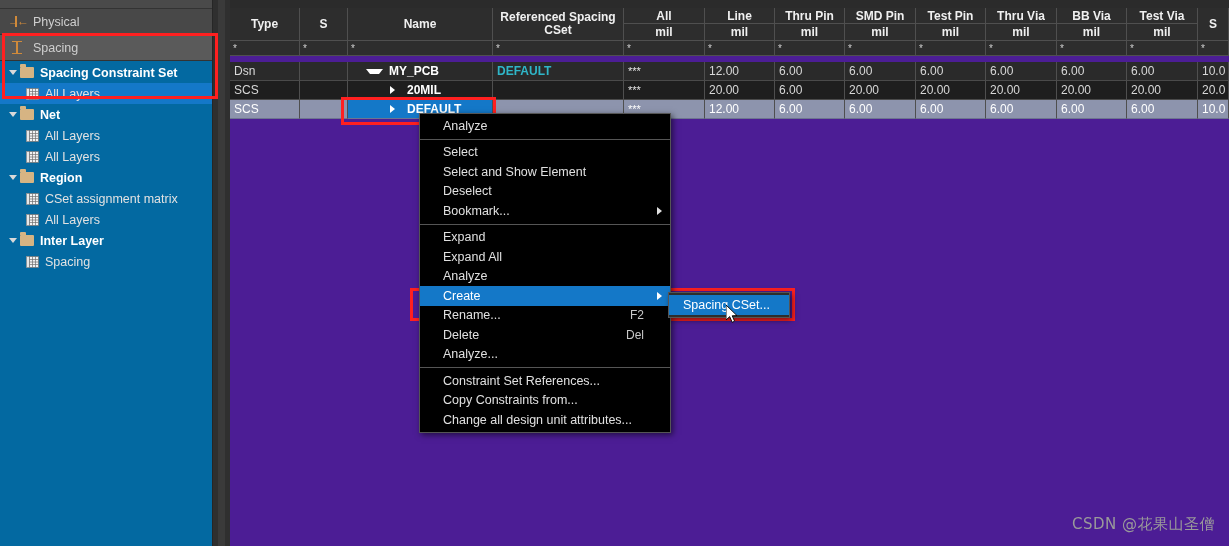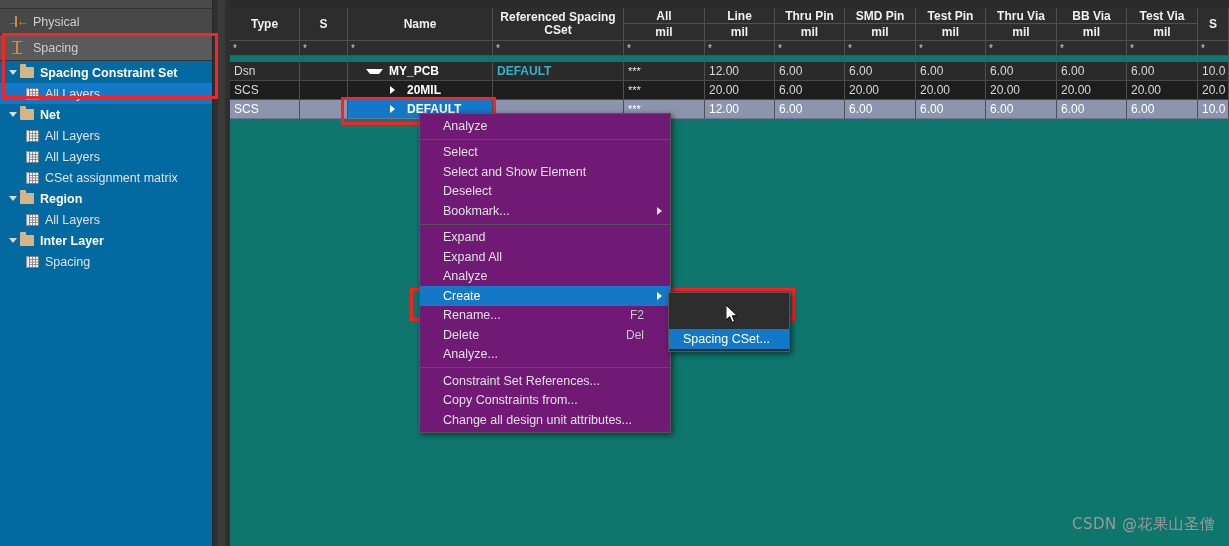--- a/index.html
+++ b/index.html
@@ -72,21 +72,21 @@
   
   #divider{
     position:absolute;left:212px;top:0;width:18px;height:546px;background:#2f2f2f;
     border-left:1px solid #262626;border-right:1px solid #1e1e1e;
   }
   #divider .bar{position:absolute;left:5px;top:0;width:7px;height:546px;background:#3a3a3a;}
 
   
   #table{
     position:absolute;left:230px;top:0;width:999px;height:546px;
-    background:#0f766e;overflow:hidden;
+    background:#4c1d95;overflow:hidden;
   }
   .thead-top{
     position:absolute;left:0;top:0;height:8px;width:100%;
     background:#2b2b2b;border-bottom:1px solid #4c4c4c;
   }
   .cell{
     box-sizing:border-box;border-right:1px solid #4f4f4f;
     display:flex;align-items:center;overflow:hidden;white-space:nowrap;
   }
   
@@ -149,21 +149,21 @@
   .nm-txt{font-weight:bold;color:#ffffff;font-size:12px;}
 
   
   .selbar{
     position:absolute;background:#1478c8;
   }
 
   
   #ctxmenu{
     position:absolute;left:419px;top:113px;width:250px;
-    background:#701a75;border:1px solid #555;box-shadow:2px 2px 6px rgba(0,0,0,.55);
+    background:#000000;border:1px solid #555;box-shadow:2px 2px 6px rgba(0,0,0,.55);
     padding:2px 0;z-index:40;
   }
   .mi{
     height:19.5px;display:flex;align-items:center;position:relative;
     padding-left:23px;color:#e0e0e0;font-size:12.5px;
   }
   .mi .accel{position:absolute;right:26px;color:#c8c8c8;font-size:12px;}
   .mi .subarrow{
     position:absolute;right:8px;width:0;height:0;
     border-left:5px solid #e0e0e0;border-top:4px solid transparent;border-bottom:4px solid transparent;
@@ -173,21 +173,21 @@
   .msep{height:1px;background:#555;margin:3px 0;}
   .find-ico{
     position:absolute;left:3px;top:2px;width:16px;height:15px;
   }
 
   #submenu{
     position:absolute;left:668px;top:292px;width:120px;
     background:#2d2d2d;border:1px solid #555;box-shadow:2px 2px 6px rgba(0,0,0,.55);
     padding:2px 0;z-index:41;
   }
-  #submenu .mi{padding-left:14px;margin-top:34px;}
+  #submenu .mi{padding-left:14px;}
 
   .cursor{
     position:absolute;left:726px;top:305px;width:14px;height:20px;z-index:60;
   }
 
   
   #wm{
     position:absolute;right:14px;bottom:12px;color:#9a9a9a;font-size:15px;
     font-family:"DejaVu Sans","Liberation Sans",sans-serif;
     letter-spacing:.5px;z-index:5;
@@ -263,41 +263,41 @@
             <rect x="3.5" y="0.5" width="9" height="11" fill="#f2f2f2" stroke="#707070" stroke-width="0.7"></rect>
             <line x1="3.5" y1="3.5" x2="12.5" y2="3.5" stroke="#707070" stroke-width="0.7"></line>
             <line x1="3.5" y1="6" x2="12.5" y2="6" stroke="#707070" stroke-width="0.7"></line>
             <line x1="3.5" y1="8.5" x2="12.5" y2="8.5" stroke="#707070" stroke-width="0.7"></line>
             <line x1="6.5" y1="0.5" x2="6.5" y2="11.5" stroke="#707070" stroke-width="0.7"></line>
             <line x1="9.5" y1="0.5" x2="9.5" y2="11.5" stroke="#707070" stroke-width="0.7"></line>
           </svg>
         </span>
         <span class="tlabel">All Layers</span>
       </div>
+      <div class="trow indent1">
+        <span class="tw">
+          <span class="caret down"></span>
+        </span>
+        <span class="folder"></span>
+        <span class="tlabel bold">Region</span>
+      </div>
       <div class="trow indent2">
         <span class="gridico">
           <svg width="13" height="12" viewBox="0 0 13 12">
             <rect x="0.5" y="0.5" width="3" height="11" fill="#e8e8e8" stroke="#8f8f8f" stroke-width="0.7"></rect>
             <rect x="3.5" y="0.5" width="9" height="11" fill="#f2f2f2" stroke="#707070" stroke-width="0.7"></rect>
             <line x1="3.5" y1="3.5" x2="12.5" y2="3.5" stroke="#707070" stroke-width="0.7"></line>
             <line x1="3.5" y1="6" x2="12.5" y2="6" stroke="#707070" stroke-width="0.7"></line>
             <line x1="3.5" y1="8.5" x2="12.5" y2="8.5" stroke="#707070" stroke-width="0.7"></line>
             <line x1="6.5" y1="0.5" x2="6.5" y2="11.5" stroke="#707070" stroke-width="0.7"></line>
             <line x1="9.5" y1="0.5" x2="9.5" y2="11.5" stroke="#707070" stroke-width="0.7"></line>
           </svg>
         </span>
         <span class="tlabel">CSet assignment matrix</span>
       </div>
-      <div class="trow indent1">
-        <span class="tw">
-          <span class="caret down"></span>
-        </span>
-        <span class="folder"></span>
-        <span class="tlabel bold">Region</span>
-      </div>
       <div class="trow indent2">
         <span class="gridico">
           <svg width="13" height="12" viewBox="0 0 13 12">
             <rect x="0.5" y="0.5" width="3" height="11" fill="#e8e8e8" stroke="#8f8f8f" stroke-width="0.7"></rect>
             <rect x="3.5" y="0.5" width="9" height="11" fill="#f2f2f2" stroke="#707070" stroke-width="0.7"></rect>
             <line x1="3.5" y1="3.5" x2="12.5" y2="3.5" stroke="#707070" stroke-width="0.7"></line>
             <line x1="3.5" y1="6" x2="12.5" y2="6" stroke="#707070" stroke-width="0.7"></line>
             <line x1="3.5" y1="8.5" x2="12.5" y2="8.5" stroke="#707070" stroke-width="0.7"></line>
             <line x1="6.5" y1="0.5" x2="6.5" y2="11.5" stroke="#707070" stroke-width="0.7"></line>
             <line x1="9.5" y1="0.5" x2="9.5" y2="11.5" stroke="#707070" stroke-width="0.7"></line>

